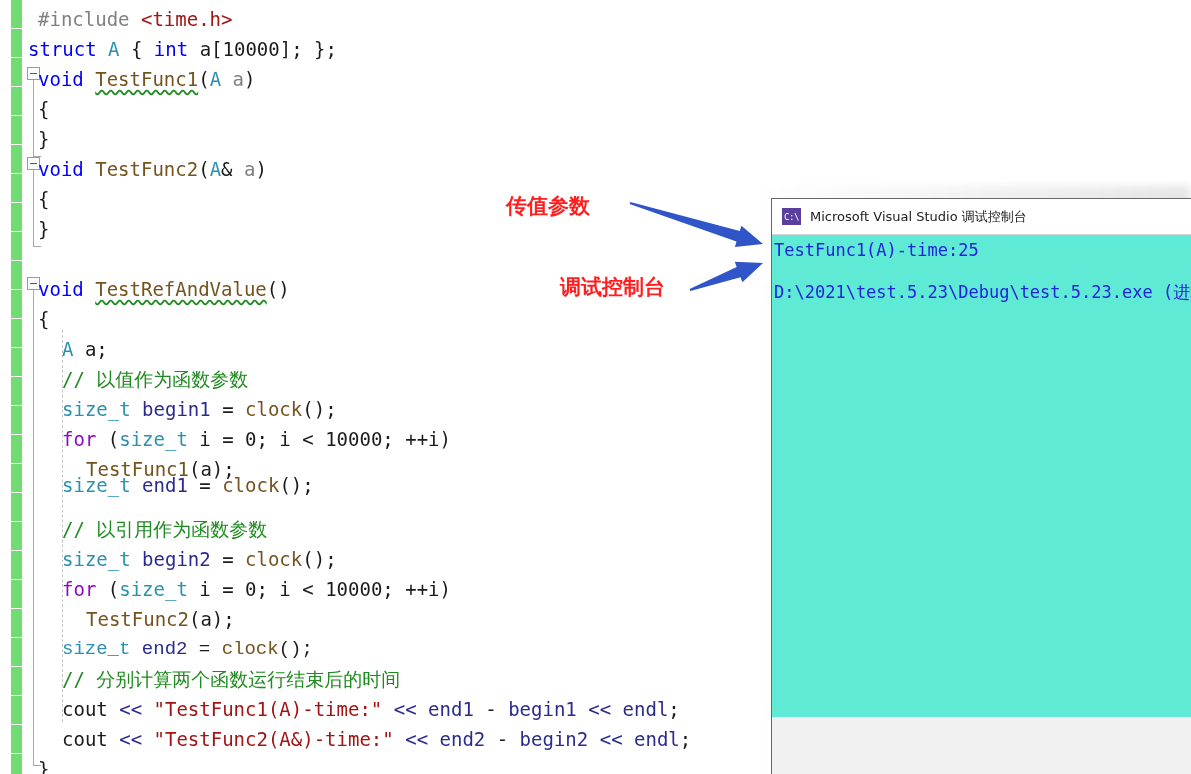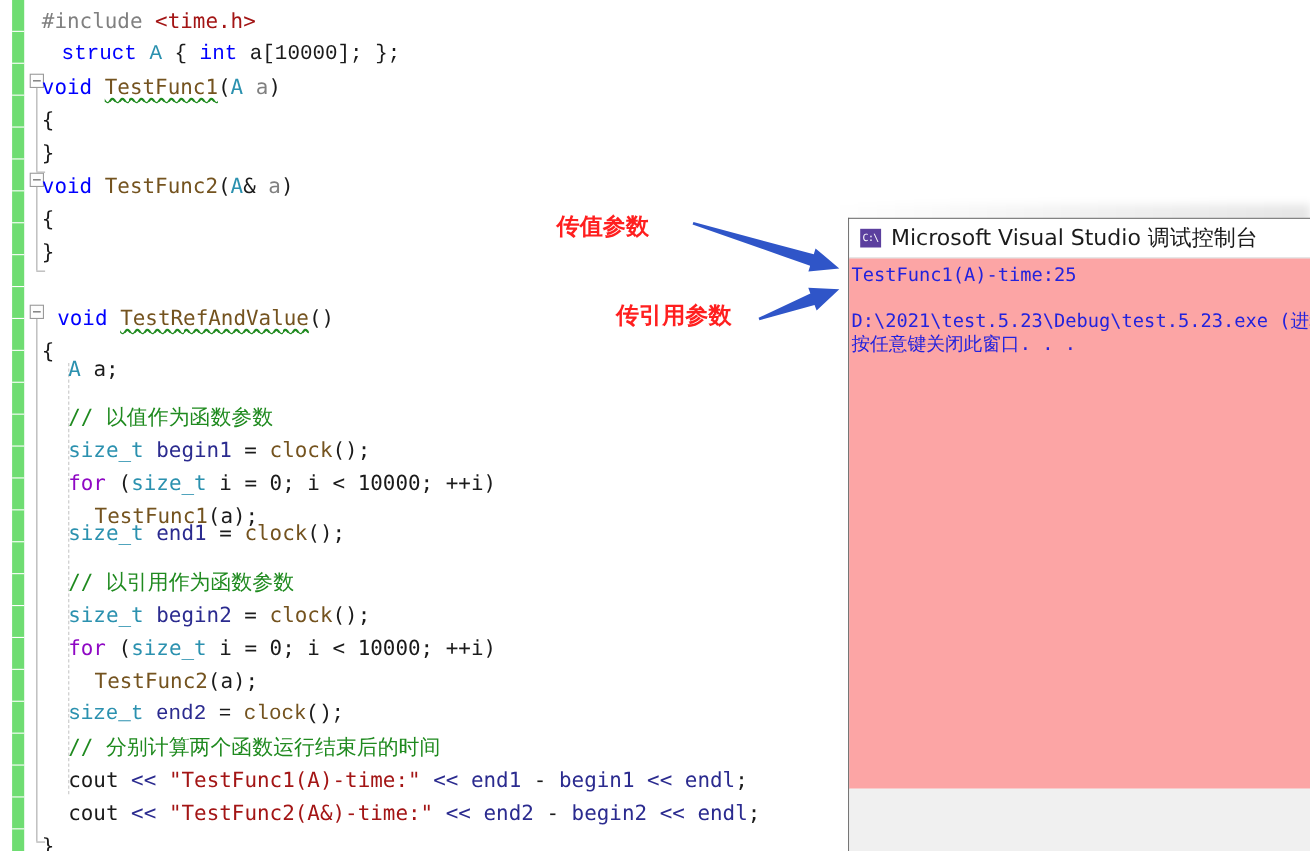--- a/index.html
+++ b/index.html
@@ -143,27 +143,27 @@
     font-size: 9px;
     font-family: "DejaVu Sans Mono", monospace;
     display: flex;
     align-items: center;
     justify-content: center;
     margin-right: 9px;
     flex: 0 0 auto;
     letter-spacing: -0.5px;
   }
   #console-title {
-    font-size: 20px;
+    font-size: 13px;
     color: #1b1b1b;
     font-family: "DejaVu Sans", sans-serif;
     white-space: nowrap;
   }
   #console-body {
-    background: #fca5a5;
+    background: #5eead4;
     height: 482px;
     padding: 5px 0 16px 2px;
     box-sizing: border-box;
     overflow: hidden;
   }
   .con-line {
     color: #2222dd;
     font-family: "DejaVu Sans Mono", "Liberation Mono", monospace;
     font-size: 17px;
     line-height: 21px;
@@ -224,31 +224,31 @@
       <div class="fold-line" style="left: 33px; top: 170px; height: 76px;"></div>
       <div class="fold-foot" style="left: 33px; top: 246px; width: 8px;"></div>
       <div class="fold-box" style="left: 27px; top: 277px;"></div>
       <div class="fold-line" style="left: 33px; top: 290px; height: 475px;"></div>
       <div class="fold-foot" style="left: 33px; top: 765px; width: 8px;"></div>
       <div class="indent-guide" style="left: 62px; top: 330px; height: 392px;"></div>
     </div>
 
   <div id="code-layer">
       <div class="code-line" style="top: 4px; left: 38px;"><span class="tk-pre">#include </span><span class="tk-str">&lt;time.h&gt;</span></div>
-      <div class="code-line" style="top: 34px; left: 56px; font-family: Liberation Mono, monospace;"><span class="tk-kw">struct </span><span class="tk-type">A</span><span class="tk-plain"> { </span><span class="tk-kw">int</span><span class="tk-plain"> a[10000]; };</span></div>
+      <div class="code-line" style="top: 34px; left: 28px;"><span class="tk-kw">struct </span><span class="tk-type">A</span><span class="tk-plain"> { </span><span class="tk-kw">int</span><span class="tk-plain"> a[10000]; };</span></div>
       <div class="code-line" style="top: 64px; left: 38px;"><span class="tk-kw">void</span><span class="tk-plain"> </span><span class="tk-fn squiggle">TestFunc1</span><span class="tk-plain">(</span><span class="tk-type">A</span><span class="tk-plain"> </span><span class="tk-var">a</span><span class="tk-plain">)</span></div>
       <div class="code-line" style="top: 94px; left: 38px;"><span class="tk-plain">{</span></div>
       <div class="code-line" style="top: 124px; left: 38px;"><span class="tk-plain">}</span></div>
       <div class="code-line" style="top: 154px; left: 38px;"><span class="tk-kw">void</span><span class="tk-plain"> </span><span class="tk-fn">TestFunc2</span><span class="tk-plain">(</span><span class="tk-type">A</span><span class="tk-plain">&amp; </span><span class="tk-var">a</span><span class="tk-plain">)</span></div>
       <div class="code-line" style="top: 184px; left: 38px;"><span class="tk-plain">{</span></div>
       <div class="code-line" style="top: 214px; left: 38px;"><span class="tk-plain">}</span></div>
       <div class="code-line" style="top: 244px; left: 38px;"></div>
-      <div class="code-line" style="top: 274px; left: 52px;"><span class="tk-kw">void</span><span class="tk-plain"> </span><span class="tk-fn squiggle">TestRefAndValue</span><span class="tk-plain">()</span></div>
+      <div class="code-line" style="top: 274px; left: 38px;"><span class="tk-kw">void</span><span class="tk-plain"> </span><span class="tk-fn squiggle">TestRefAndValue</span><span class="tk-plain">()</span></div>
       <div class="code-line" style="top: 304px; left: 38px;"><span class="tk-plain">{</span></div>
-      <div class="code-line" style="top: 321px; left: 62px;"><span class="tk-type">A</span><span class="tk-plain"> a;</span></div>
+      <div class="code-line" style="top: 334px; left: 62px;"><span class="tk-type">A</span><span class="tk-plain"> a;</span></div>
       <div class="code-line" style="top: 364px; left: 62px;"><span class="tk-com">// 以值作为函数参数</span></div>
       <div class="code-line" style="top: 394px; left: 62px;"><span class="tk-type">size_t</span><span class="tk-id"> begin1 </span><span class="tk-plain">= </span><span class="tk-fn">clock</span><span class="tk-plain">();</span></div>
       <div class="code-line" style="top: 424px; left: 62px;"><span class="tk-kw2">for</span><span class="tk-plain"> (</span><span class="tk-type">size_t</span><span class="tk-plain"> i = 0; i &lt; 10000; ++i)</span></div>
       <div class="code-line" style="top: 454px; left: 86px;"><span class="tk-fn">TestFunc1</span><span class="tk-plain">(a);</span></div>
       <div class="code-line" style="top: 470px; left: 62px;"><span class="tk-type">size_t</span><span class="tk-id"> end1 </span><span class="tk-plain">= </span><span class="tk-fn">clock</span><span class="tk-plain">();</span></div>
       <div class="code-line" style="top: 514px; left: 62px;"><span class="tk-com">// 以引用作为函数参数</span></div>
       <div class="code-line" style="top: 544px; left: 62px;"><span class="tk-type">size_t</span><span class="tk-id"> begin2 </span><span class="tk-plain">= </span><span class="tk-fn">clock</span><span class="tk-plain">();</span></div>
       <div class="code-line" style="top: 574px; left: 62px;"><span class="tk-kw2">for</span><span class="tk-plain"> (</span><span class="tk-type">size_t</span><span class="tk-plain"> i = 0; i &lt; 10000; ++i)</span></div>
       <div class="code-line" style="top: 604px; left: 86px;"><span class="tk-fn">TestFunc2</span><span class="tk-plain">(a);</span></div>
       <div class="code-line" style="top: 634px; left: 62px; font-family: Liberation Mono, monospace;"><span class="tk-type">size_t</span><span class="tk-id"> end2 </span><span class="tk-plain">= </span><span class="tk-fn">clock</span><span class="tk-plain">();</span></div>
@@ -260,29 +260,28 @@
 
   <div id="h-scroll"></div>
 </div>
 
 <svg id="arrows" viewBox="0 0 1191 774" width="1191" height="774">
     <polygon points="629.6,204.1 736.5,241.6 734.9,246.9 763.0,244.0 741.4,225.8 739.8,231.1 630.4,201.9" fill="#2f55c8"></polygon>
     <polygon points="690.4,291.1 740.5,277.2 742.4,282.3 763.0,263.0 734.8,261.7 736.7,266.9 689.6,288.9" fill="#2f55c8"></polygon>
   </svg>
 <div id="anno-layer">
     <div class="anno" style="left: 506px; top: 192px; color: rgb(255, 31, 31);">传值参数</div>
-    <div class="anno" style="left: 560px; top: 273px; color: rgb(255, 31, 31);">传引用参数</div>
+    <div class="anno" style="left: 560px; top: 273px; color: rgb(255, 31, 31);">调试控制台</div>
   </div>
 
 <div id="console-shadow"></div>
 <div id="console">
   <div id="console-titlebar">
     <div id="console-icon">C:\</div>
     <div id="console-title">Microsoft Visual Studio 调试控制台</div>
   </div>
   <div id="console-body">
       <div class="con-line" style="color: rgb(34, 34, 221);">TestFunc1(A)-time:25</div>
       <div class="con-blank"></div>
       <div class="con-line" style="color: rgb(34, 34, 221);">D:\2021\test.5.23\Debug\test.5.23.exe (进程</div>
-      <div class="con-line" style="color: rgb(34, 34, 221);">按任意键关闭此窗口. . .</div>
     </div>
   <div id="console-pad"></div>
 </div>
 
 </body></html>

